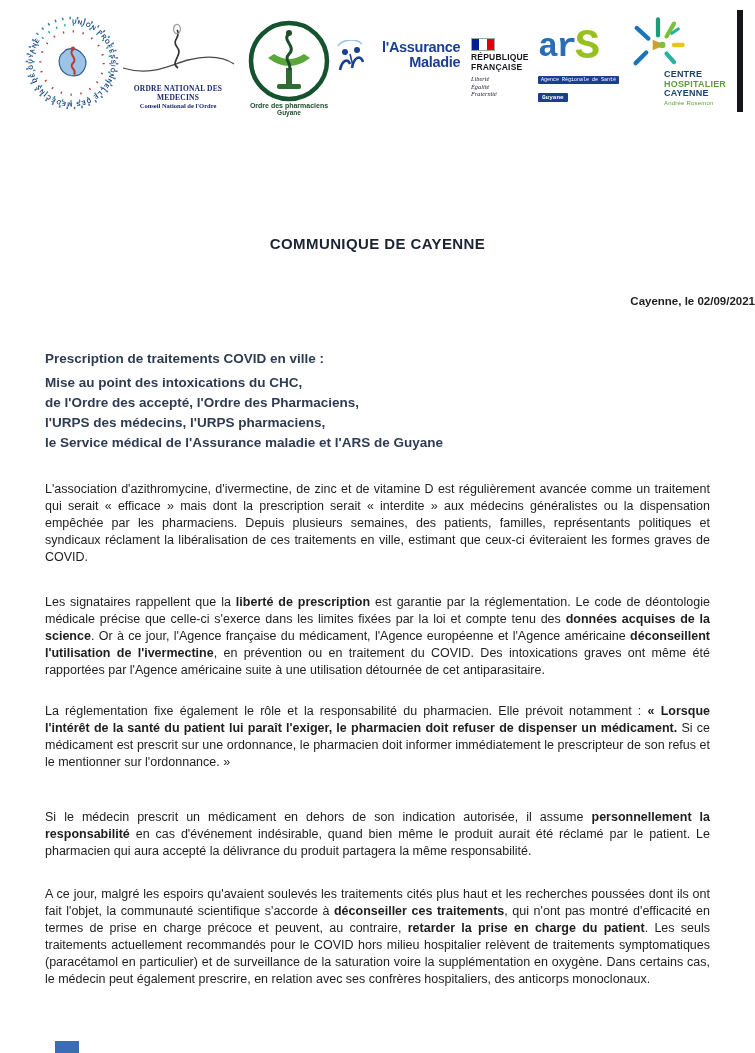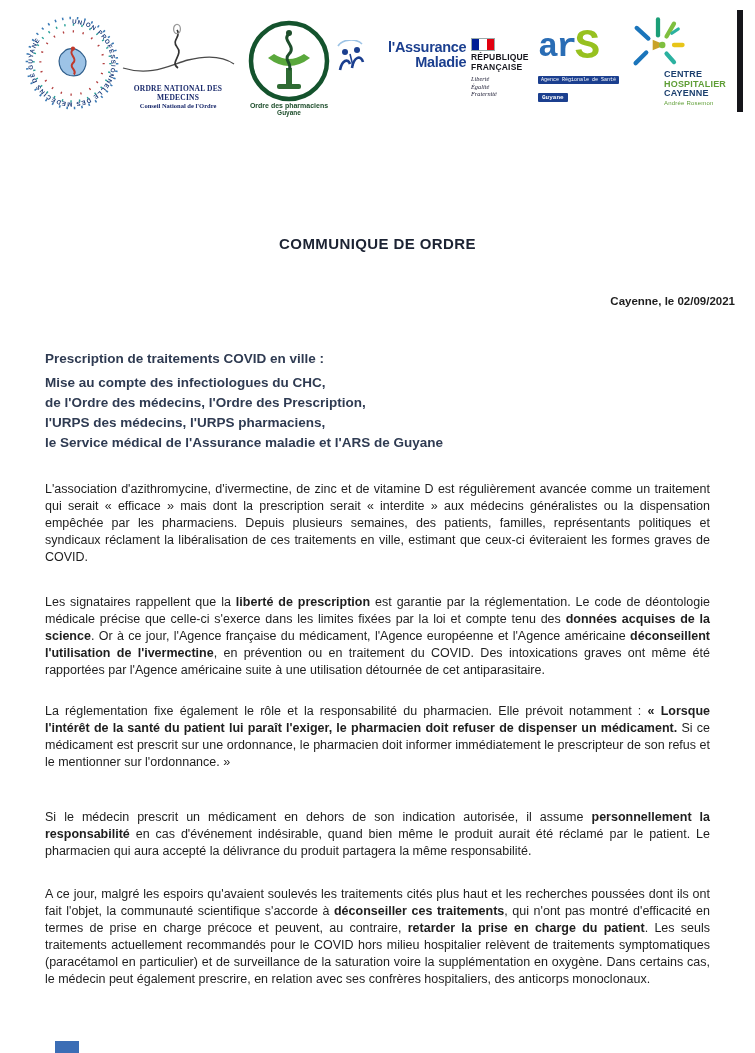--- a/index.html
+++ b/index.html
@@ -17,21 +17,21 @@
   .lg-urps{left:24px;top:12px;width:96px;height:102px;}
   .lg-med{left:120px;top:22px;width:116px;}
   .lg-med .med-text{width:116px;text-align:center;font-family:"Liberation Serif",serif;color:#1a2a6c;margin-top:-2px;}
   .lg-med .med-l1{font-size:7.5px;font-weight:bold;letter-spacing:.2px;}
   .lg-med .med-l2{font-size:6.5px;font-weight:bold;}
   .lg-pha{left:242px;top:18px;width:94px;text-align:center;}
   .lg-pha .pha-text{margin-top:-14px;color:#1d4d2b;font-weight:bold;}
   .lg-pha .pha-l1{font-size:7px;}
   .lg-pha .pha-l2{font-size:6.5px;}
   .lg-am{left:334px;top:40px;display:flex;align-items:flex-start;}
-  .lg-am .am-text{margin-left:20px;color:#1b3f8f;font-weight:bold;line-height:15px;font-size:14.5px;letter-spacing:-0.3px;}
+  .lg-am .am-text{margin-left:14px;color:#1b3f8f;font-weight:bold;line-height:15px;font-size:14.5px;letter-spacing:-0.3px;}
   .lg-am .am-l2{margin-left:10px;text-align:right;}
   .lg-rf{left:449px;top:38px;width:70px;margin-left:22px;}
   .rf-flag{width:24px;height:13px;display:flex;border:1px solid #9aa;box-sizing:border-box;margin-bottom:2px;}
   .rf-flag span{flex:1;}
   .rf-b{background:#001E96;}
   .rf-w{background:#fff;}
   .rf-r{background:#E1000F;}
   .rf-name{font-size:8.5px;font-weight:bold;color:#16161d;line-height:9.5px;letter-spacing:.2px;}
   .rf-motto{margin-top:3px;font-family:"Liberation Serif",serif;font-style:italic;font-size:6.3px;color:#23233a;line-height:7.5px;}
   .lg-ars{left:538px;top:30px;width:90px;font-family:Liberation Mono, monospace;}
@@ -41,21 +41,21 @@
   .ars-sub{margin-top:-4px;display:inline-block;background:#1b3f8f;color:#fff;font-size:5px;padding:1px 3px;border-radius:1px;white-space:nowrap;}
   .ars-guy{display:inline-block;background:#1b3f8f;color:#fff;font-size:6px;font-weight:bold;padding:1px 4px;margin-top:1px;border-radius:1px;}
   .lg-chc{left:626px;top:14px;width:118px;}
   .chc-text{margin-left:38px;margin-top:-10px;line-height:9.5px;font-weight:bold;font-size:9px;letter-spacing:.2px;}
   .chc-l1,.chc-l3{color:#1b3f6e;}
   .chc-l2{color:#5f9e36;}
   .chc-l4{font-size:6px;color:#5f9e36;font-weight:normal;line-height:8px;}
   .edge-artifact{position:absolute;left:737px;top:10px;width:6px;height:102px;background:#15151a;}
   
   .title{margin-top:105px;text-align:center;font-size:15px;font-weight:bold;color:#1c2333;letter-spacing:.4px;}
-  .dateline{margin-top:43px;padding-right:20px;text-align:right;font-size:11.5px;font-weight:bold;color:#1e1e1e;}
+  .dateline{margin-top:43px;text-align:right;font-size:11.5px;font-weight:bold;color:#1e1e1e;}
   .headline{margin:42px 45px 0 45px;color:#2f3b52;font-weight:bold;font-size:13.5px;line-height:20px;}
   .headline .hl-first{display:block;margin-bottom:4px;}
   .headline .hl-line{display:block;}
   .bodycopy{margin:16px 45px;}
   p.body{margin:0;text-align:justify;font-size:12.5px;line-height:17px;color:#1e1e1e;}
   p.body .seg-b{font-weight:bold;}
   .mt-p1{margin-top:28px !important;}
   .mt-p2{margin-top:28px !important;}
   .mt-p3{margin-top:24px !important;}
   .mt-p4{margin-top:38px !important;}
@@ -171,27 +171,27 @@
         <div class="chc-l1">CENTRE</div>
         <div class="chc-l2">HOSPITALIER</div>
         <div class="chc-l3">CAYENNE</div>
         <div class="chc-l4">Andrée Rosemon</div>
       </div>
     </div>
 
     <div class="edge-artifact"></div>
   </div>
 
-  <div class="title">COMMUNIQUE DE ORDRE</div>
+  <div class="title">COMMUNIQUE DE CAYENNE</div>
   <div class="dateline">Cayenne, le 02/09/2021</div>
 
   <div class="headline">
     <span class="hl-first">Prescription de traitements COVID en ville :</span>
-    <span class="hl-line">Mise au compte des infectiologues du CHC,</span>
-    <span class="hl-line">de l'Ordre des médecins, l'Ordre des Prescription,</span>
+    <span class="hl-line">Mise au point des intoxications du CHC,</span>
+    <span class="hl-line">de l'Ordre des accepté, l'Ordre des Pharmaciens,</span>
     <span class="hl-line">l'URPS des médecins, l'URPS pharmaciens,</span>
     <span class="hl-line">le Service médical de l'Assurance maladie et l'ARS de Guyane</span>
   </div>
 
   <div class="bodycopy">
     <p class="body mt-p1"><span>L'association d'azithromycine, d'ivermectine, de zinc et de vitamine D est régulièrement avancée comme un traitement qui serait « efficace » mais dont la prescription serait « interdite » aux médecins généralistes ou la dispensation empêchée par les pharmaciens. Depuis plusieurs semaines, des patients, familles, représentants politiques et syndicaux réclament la libéralisation de ces traitements en ville, estimant que ceux-ci éviteraient les formes graves de COVID.</span></p>
     <p class="body mt-p2"><span>Les signataires rappellent que la </span><span class="seg-b">liberté de prescription</span><span> est garantie par la réglementation. Le code de déontologie médicale précise que celle-ci s'exerce dans les limites fixées par la loi et compte tenu des </span><span class="seg-b">données acquises de la science</span><span>. Or à ce jour, l'Agence française du médicament, l'Agence européenne et l'Agence américaine </span><span class="seg-b">déconseillent l'utilisation de l'ivermectine</span><span>, en prévention ou en traitement du COVID. Des intoxications graves ont même été rapportées par l'Agence américaine suite à une utilisation détournée de cet antiparasitaire.</span></p>
     <p class="body mt-p3"><span>La réglementation fixe également le rôle et la responsabilité du pharmacien. Elle prévoit notamment : </span><span class="seg-b">« Lorsque l'intérêt de la santé du patient lui paraît l'exiger, le pharmacien doit refuser de dispenser un médicament.</span><span> Si ce médicament est prescrit sur une ordonnance, le pharmacien doit informer immédiatement le prescripteur de son refus et le mentionner sur l'ordonnance. »</span></p>
     <p class="body mt-p4"><span>Si le médecin prescrit un médicament en dehors de son indication autorisée, il assume </span><span class="seg-b">personnellement la responsabilité</span><span> en cas d'événement indésirable, quand bien même le produit aurait été réclamé par le patient. Le pharmacien qui aura accepté la délivrance du produit partagera la même responsabilité.</span></p>
     <p class="body mt-p5"><span>A ce jour, malgré les espoirs qu'avaient soulevés les traitements cités plus haut et les recherches poussées dont ils ont fait l'objet, la communauté scientifique s'accorde à </span><span class="seg-b">déconseiller ces traitements</span><span>, qui n'ont pas montré d'efficacité en termes de prise en charge précoce et peuvent, au contraire, </span><span class="seg-b">retarder la prise en charge du patient</span><span>. Les seuls traitements actuellement recommandés pour le COVID hors milieu hospitalier relèvent de traitements symptomatiques (paracétamol en particulier) et de surveillance de la saturation voire la supplémentation en oxygène. Dans certains cas, le médecin peut également prescrire, en relation avec ses confrères hospitaliers, des anticorps monoclonaux.</span></p>

